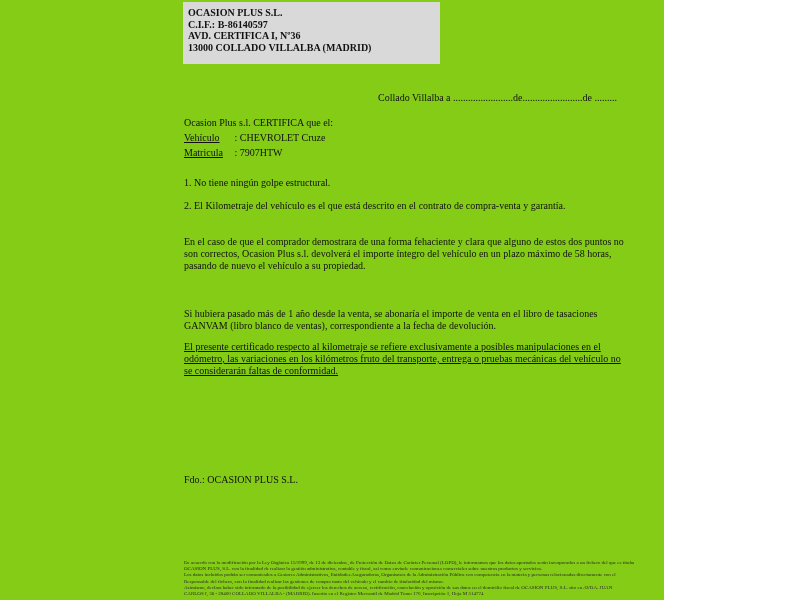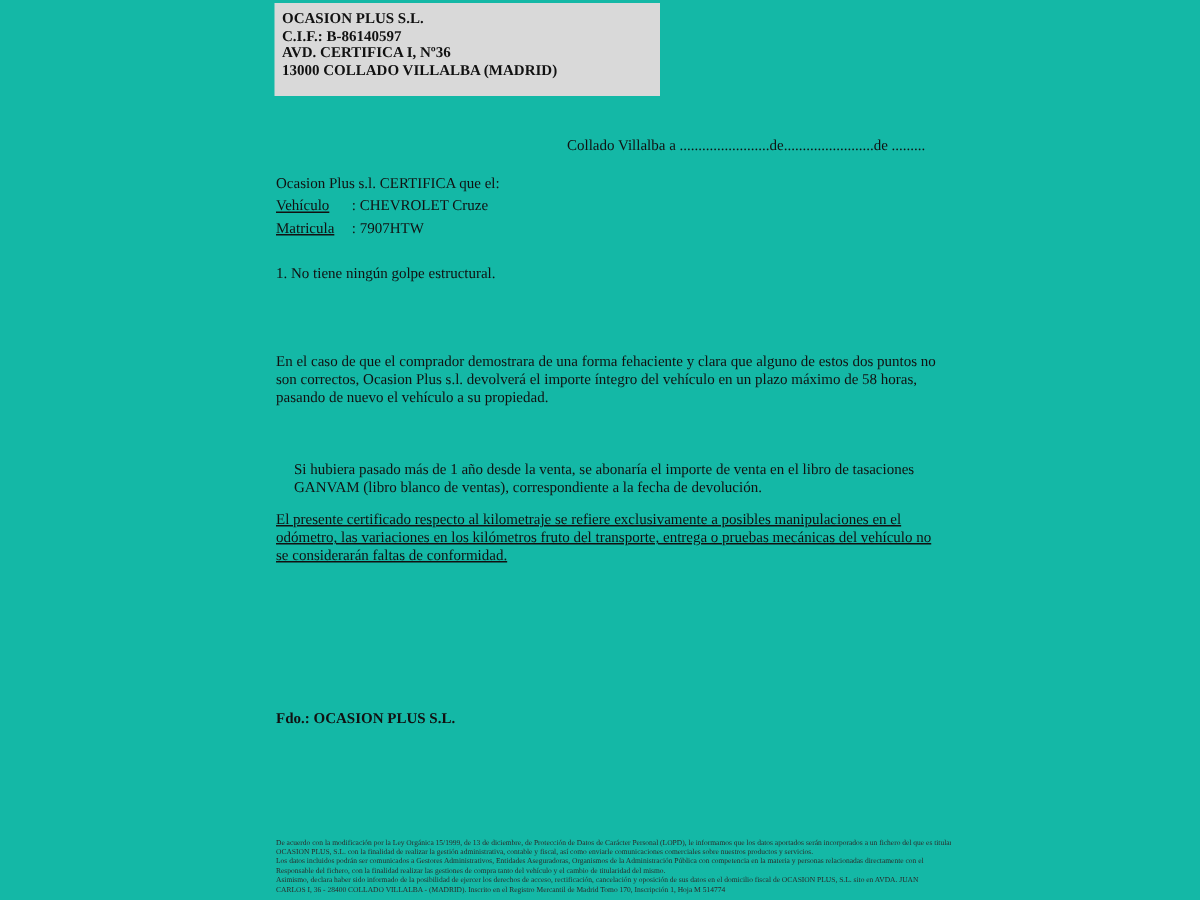--- a/index.html
+++ b/index.html
@@ -1,20 +1,20 @@
 <!DOCTYPE html>
 <html><head>
 <meta charset="utf-8">
 <style>
   html, body { margin: 0; padding: 0; background: #ffffff; }
   .page {
     position: relative;
-    width: 800px;
+    width: 664px;
     height: 600px;
-    background: #14b8a6;
+    background: #84cc16;
     overflow: hidden;
     font-family: "Liberation Serif", serif;
     color: #111111;
   }
   .letterhead {
     position: absolute;
     left: 183px;
     top: 2px;
     width: 257px;
     height: 62px;
@@ -60,21 +60,20 @@
     width: 444px;
     font-size: 10px;
     line-height: 11.8px;
   }
   .signature {
     position: absolute;
     left: 184px;
     top: 474px;
     font-size: 10px;
     white-space: nowrap;
-    font-weight: bold;
   }
   .legal {
     position: absolute;
     left: 184px;
     top: 559px;
     width: 900px;
     transform: scale(0.5);
     transform-origin: 0 0;
     font-size: 10px;
     line-height: 12.6px;
@@ -103,23 +102,24 @@
       <span class="u-label">Vehículo</span>
       <span>: CHEVROLET Cruze</span>
     </div>
     <div class="row">
       <span class="u-label">Matricula</span>
       <span>: 7907HTW</span>
     </div>
   </div>
 
   <div class="point" style="top:177px;">1. No tiene ningún golpe estructural.</div>
+  <div class="point" style="top:200px;">2. El Kilometraje del vehículo es el que está descrito en el contrato de compra-venta y garantía.</div>
 
   <div class="para" style="top:236px;">En el caso de que el comprador demostrara de una forma fehaciente y clara que alguno de estos dos puntos no son correctos, Ocasion Plus s.l. devolverá el importe íntegro del vehículo en un plazo máximo de 58 horas, pasando de nuevo el vehículo a su propiedad.</div>
-  <div class="para" style="top:308px;margin-left:12px;">Si hubiera pasado más de 1 año desde la venta, se abonaría el importe de venta en el libro de tasaciones GANVAM (libro blanco de ventas), correspondiente a la fecha de devolución.</div>
+  <div class="para" style="top:308px;">Si hubiera pasado más de 1 año desde la venta, se abonaría el importe de venta en el libro de tasaciones GANVAM (libro blanco de ventas), correspondiente a la fecha de devolución.</div>
   <div class="para" style="top:341px;text-decoration:underline;">El presente certificado respecto al kilometraje se refiere exclusivamente a posibles manipulaciones en el odómetro, las variaciones en los kilómetros fruto del transporte, entrega o pruebas mecánicas del vehículo no se considerarán faltas de conformidad.</div>
 
   <div class="signature">Fdo.: OCASION PLUS S.L.</div>
 
   <div class="legal">
     <div class="legal-line">De acuerdo con la modificación por la Ley Orgánica 15/1999, de 13 de diciembre, de Protección de Datos de Carácter Personal (LOPD), le informamos que los datos aportados serán incorporados a un fichero del que es titular</div>
     <div class="legal-line">OCASION PLUS, S.L. con la finalidad de realizar la gestión administrativa, contable y fiscal, así como enviarle comunicaciones comerciales sobre nuestros productos y servicios.</div>
     <div class="legal-line">Los datos incluidos podrán ser comunicados a Gestores Administrativos, Entidades Aseguradoras, Organismos de la Administración Pública con competencia en la materia y personas relacionadas directamente con el</div>
     <div class="legal-line">Responsable del fichero, con la finalidad realizar las gestiones de compra tanto del vehículo y el cambio de titularidad del mismo.</div>
     <div class="legal-line">Asimismo, declara haber sido informado de la posibilidad de ejercer los derechos de acceso, rectificación, cancelación y oposición de sus datos en el domicilio fiscal de OCASION PLUS, S.L. sito en AVDA. JUAN</div>

